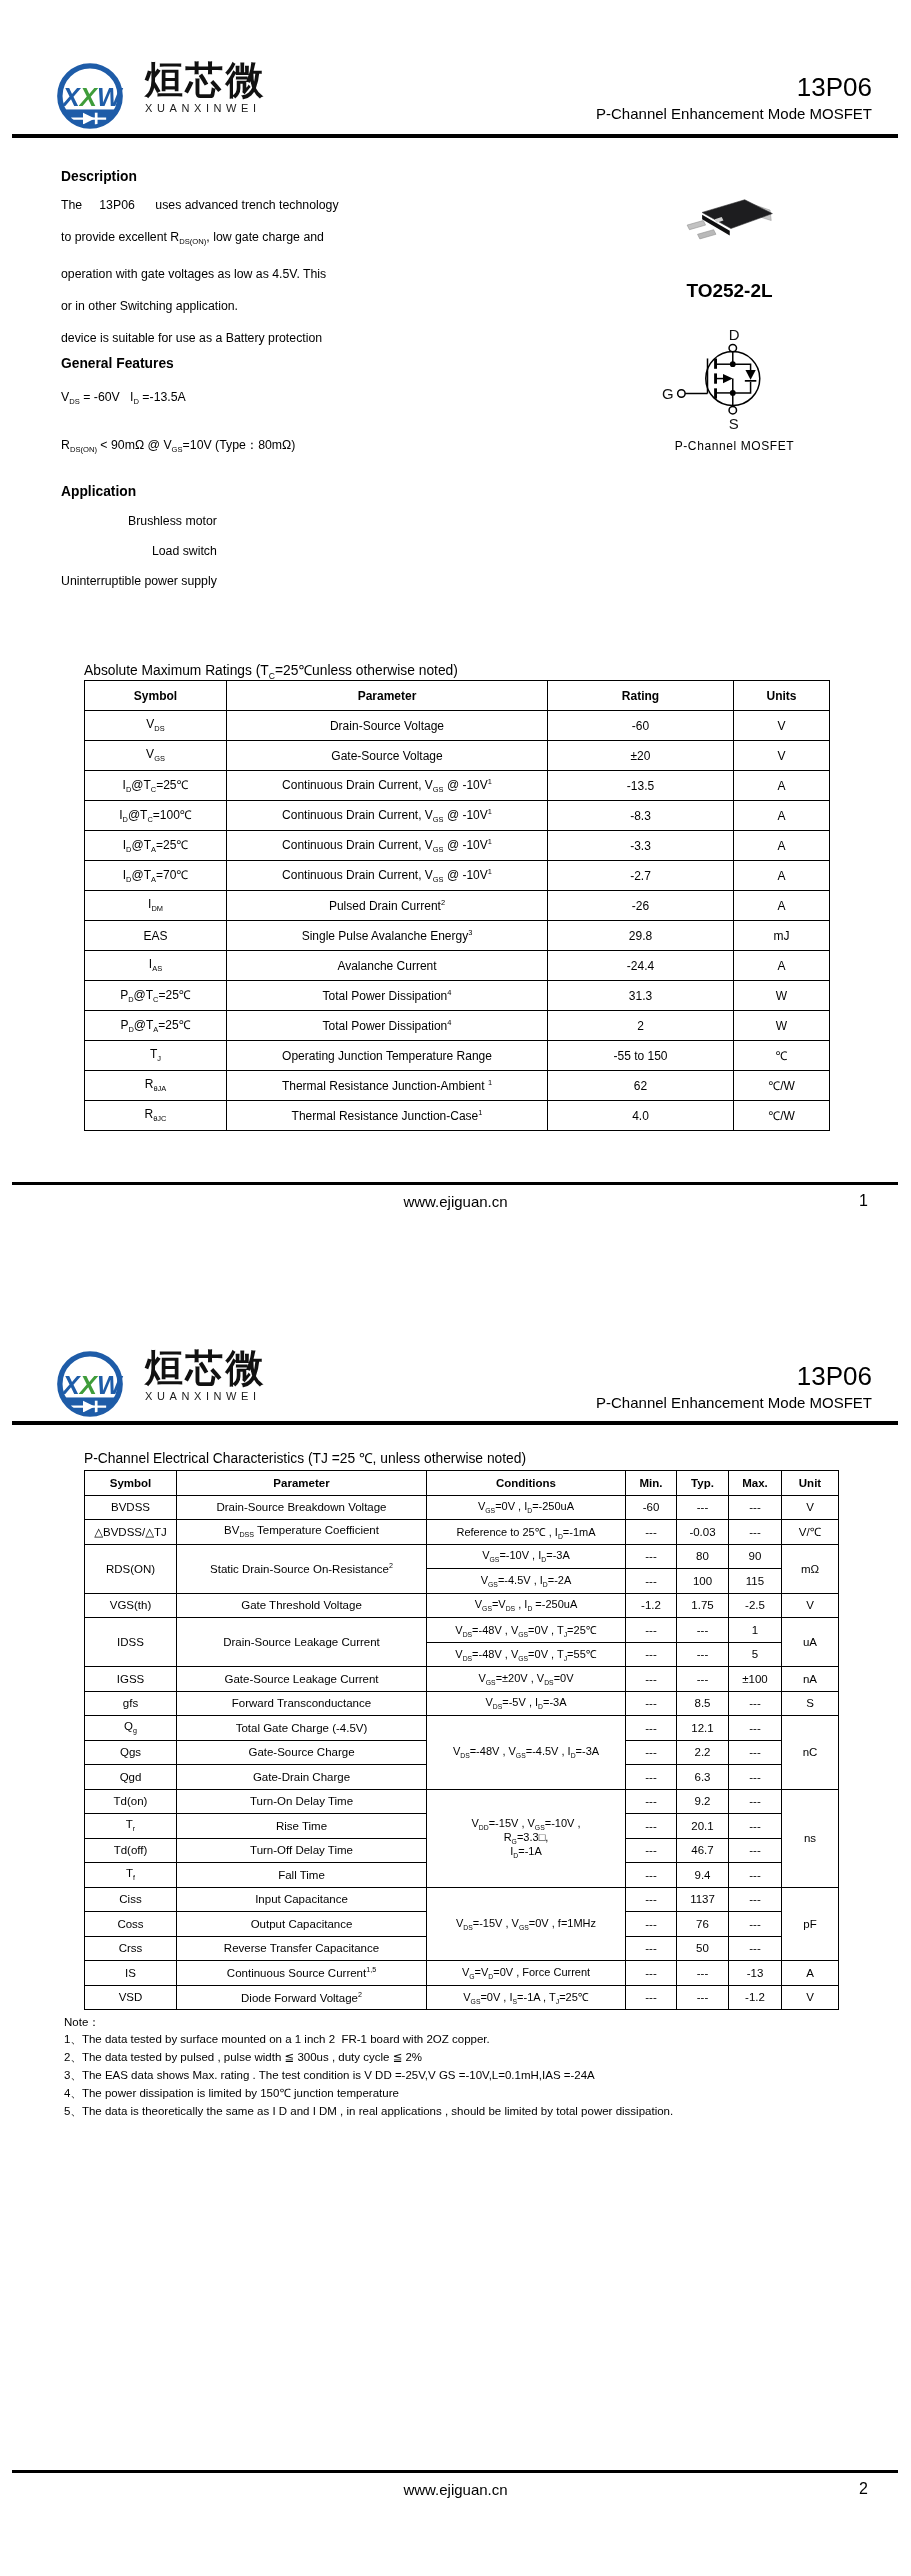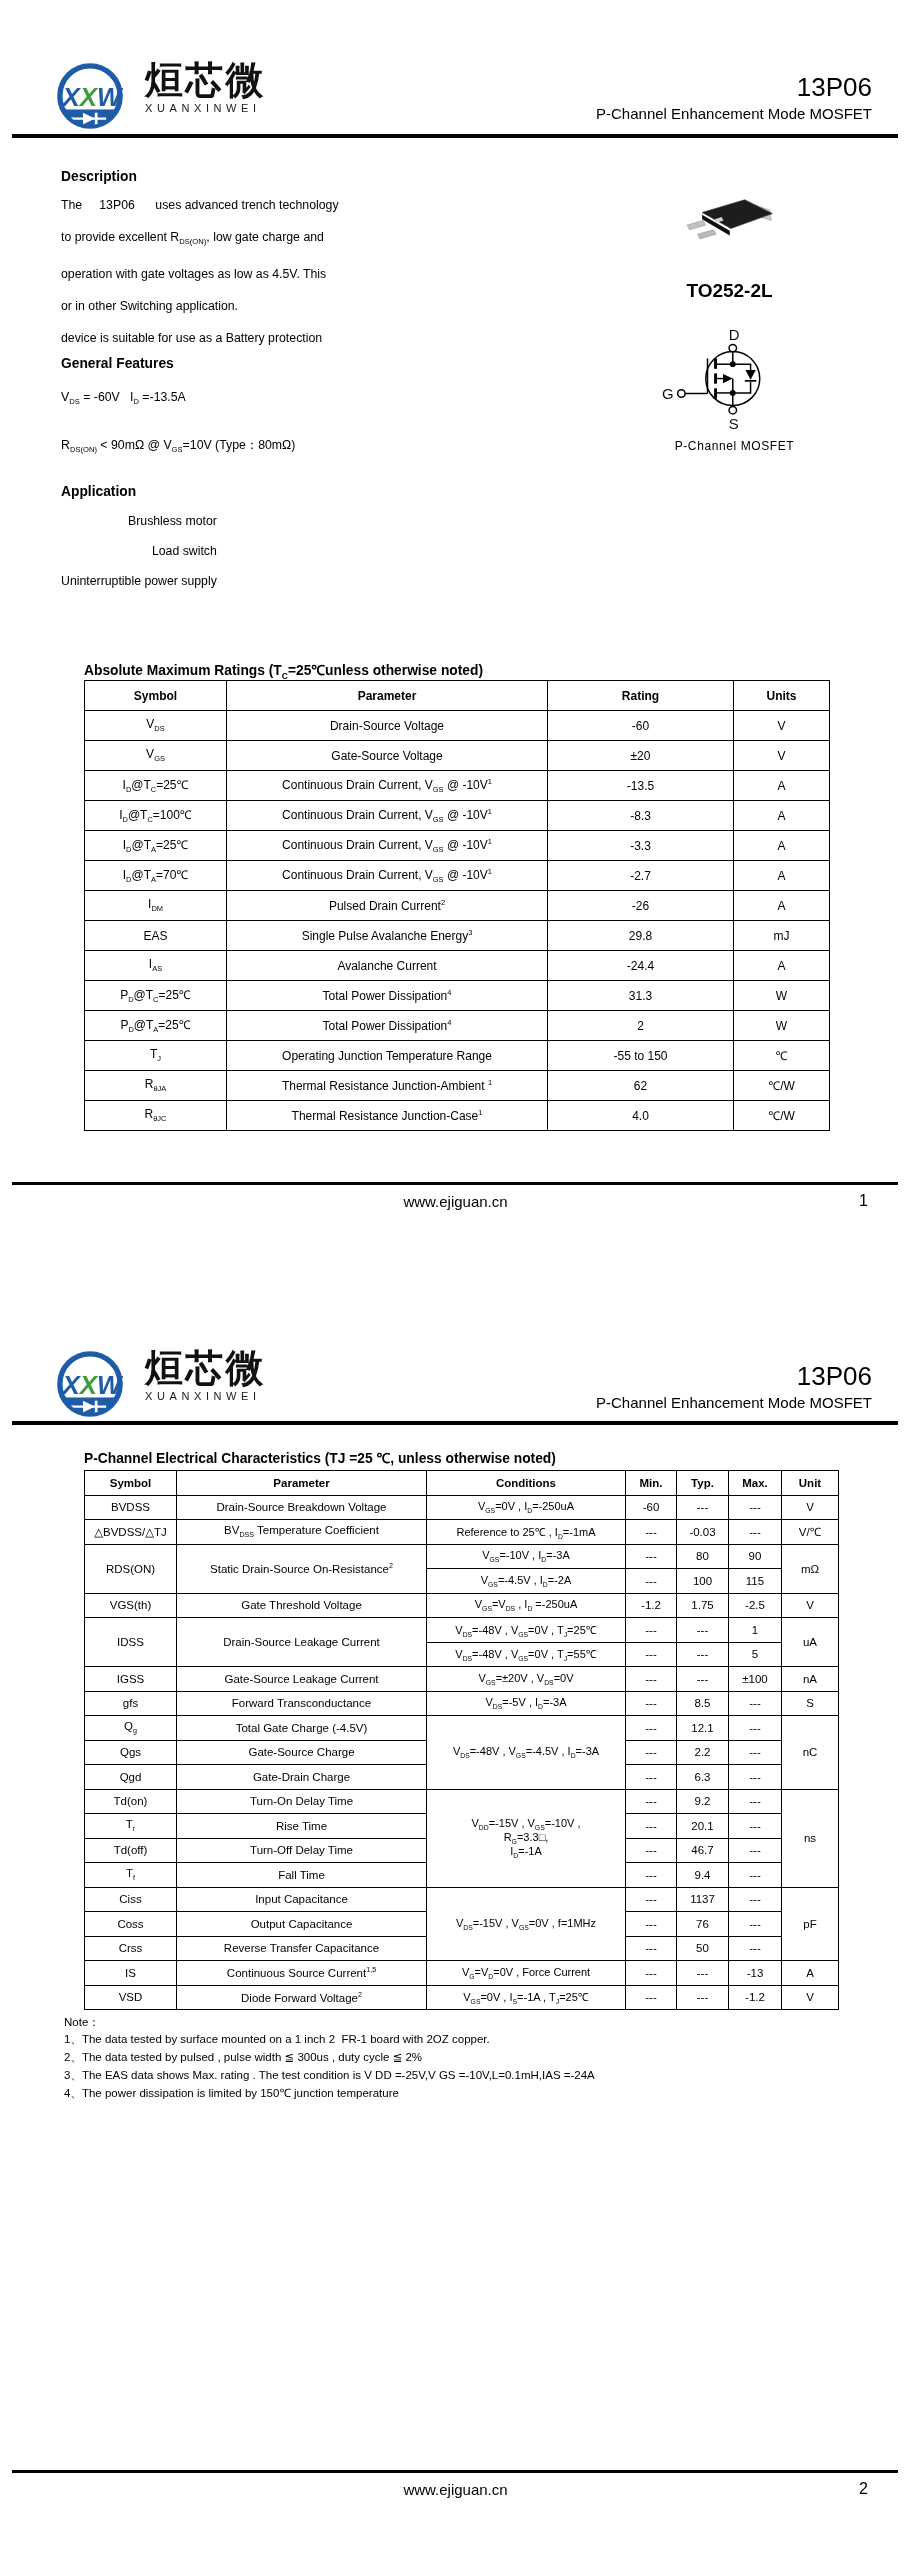--- a/index.html
+++ b/index.html
@@ -28,21 +28,21 @@
   .pkg-name{font-size:19px;font-weight:700;text-align:center;width:115px;}
   .sym-cap{font-size:12px;text-align:center;width:149px;letter-spacing:0.6px;}
   
   table{border-collapse:collapse;table-layout:fixed;}
   .dtable td,.dtable th{border:1.1px solid #000;text-align:center;vertical-align:middle;
       font-weight:400;padding:0 2.3px;overflow:hidden;}
   .dtable th{font-weight:700;}
   .amr td,.amr th{height:29px;font-size:12px;}
   .ec td,.ec th{height:23.5px;font-size:11.5px;}
   .ec .cond{font-size:11px;}
-  .tbl-title{font-size:13.8px;font-weight:700;}
+  .tbl-title{font-size:13.8px;font-weight:400;}
   
   .note-title{font-size:11.5px;}
   .note-line{font-size:11.5px;line-height:18px;}
   
   .site{font-size:15px;text-align:center;left:0;right:0;}
   .pgnum{font-size:16px;}
 </style>
 </head>
 <body>
 
@@ -467,20 +467,21 @@
     </tr>
   </tbody>
     </table>
 
   <div class="abs" style="left:64px;top:2015px;width:815px;">
     <div class="note-title">Note：</div>
     <div class="note-line pre">1、The data tested by surface mounted on a 1 inch 2  FR-1 board with 2OZ copper.</div>
     <div class="note-line">2、The data tested by pulsed , pulse width ≦ 300us , duty cycle ≦ 2%</div>
     <div class="note-line">3、The EAS data shows Max. rating . The test condition is V DD =-25V,V GS =-10V,L=0.1mH,IAS =-24A</div>
     <div class="note-line">4、The power dissipation is limited by 150℃ junction temperature</div>
+    <div class="note-line">5、The data is theoretically the same as I D and I DM , in real applications , should be limited by total power dissipation.</div>
   </div>
 
   <div class="abs rule-thin" style="top:2470px;"></div>
   <div class="abs site" style="top:2481px;">www.ejiguan.cn</div>
   <div class="abs pgnum" style="right:43px;top:2480px;">2</div>
 
 </div>
 
 
 </body></html>

